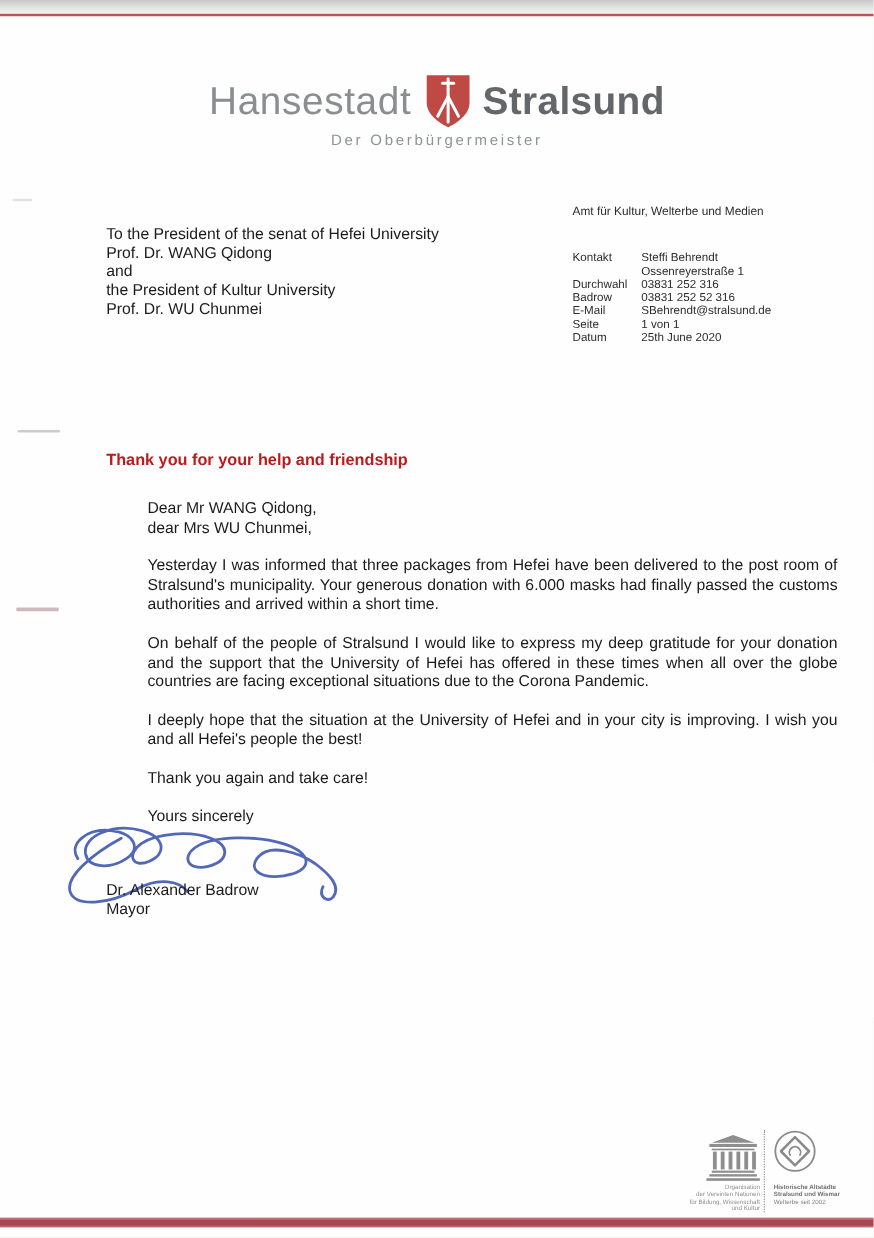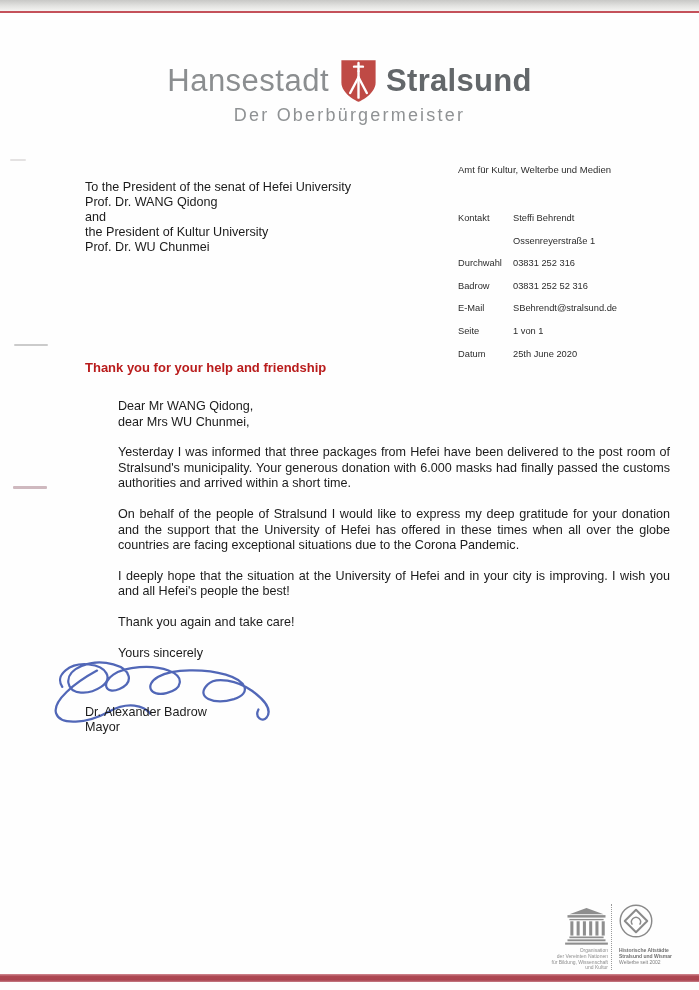--- a/index.html
+++ b/index.html
@@ -20,25 +20,25 @@
   .fold-mark{position:absolute;border-radius:1px;}
   .fold-1{left:10px;top:159px;width:16px;height:2px;background:#e4e2e2;}
   .fold-2{left:14px;top:344px;width:34px;height:2px;background:#cbcbcb;}
   .fold-3{left:13px;top:486px;width:34px;height:3px;background:#cfb9bf;}
   
   .brand{position:absolute;left:0;top:58px;width:699px;display:flex;align-items:center;justify-content:center;}
   .brand-left{font-size:31px;color:#8b8e90;letter-spacing:.5px;}
   .brand-shield{width:37px;height:46px;margin:0 9px 0 11px;}
   .brand-right{font-size:31px;font-weight:bold;color:#63676a;letter-spacing:.3px;}
   .brand-sub{position:absolute;left:0;top:105px;width:699px;text-align:center;
-    font-size:18px;color:#8f9294;letter-spacing:2.2px;}
+    font-size:12px;color:#8f9294;letter-spacing:2.2px;}
   
   .dept{position:absolute;left:458px;top:164px;font-size:9.5px;color:#2c2c2c;}
   .contact{position:absolute;left:458px;top:201px;font-size:9.3px;line-height:10.6px;color:#2c2c2c;}
-  .c-row{display:flex;margin-top:12px;}
+  .c-row{display:flex;}
   .c-label{width:55px;flex:0 0 55px;}
   .c-value{white-space:nowrap;}
   
   .recipient{position:absolute;left:85px;top:180px;font-size:12.6px;line-height:15px;color:#1b1b1b;}
   
   .subject{position:absolute;left:85px;top:360px;font-size:13px;font-weight:bold;color:#b91c1c;text-align:center;}
   .body{position:absolute;left:85px;top:399px;width:552px;font-size:12.6px;line-height:15.6px;color:#1b1b1b;margin-left:33px;}
   .body .block{margin:0 0 15px 0;}
   .body .para{text-align:justify;}
   

